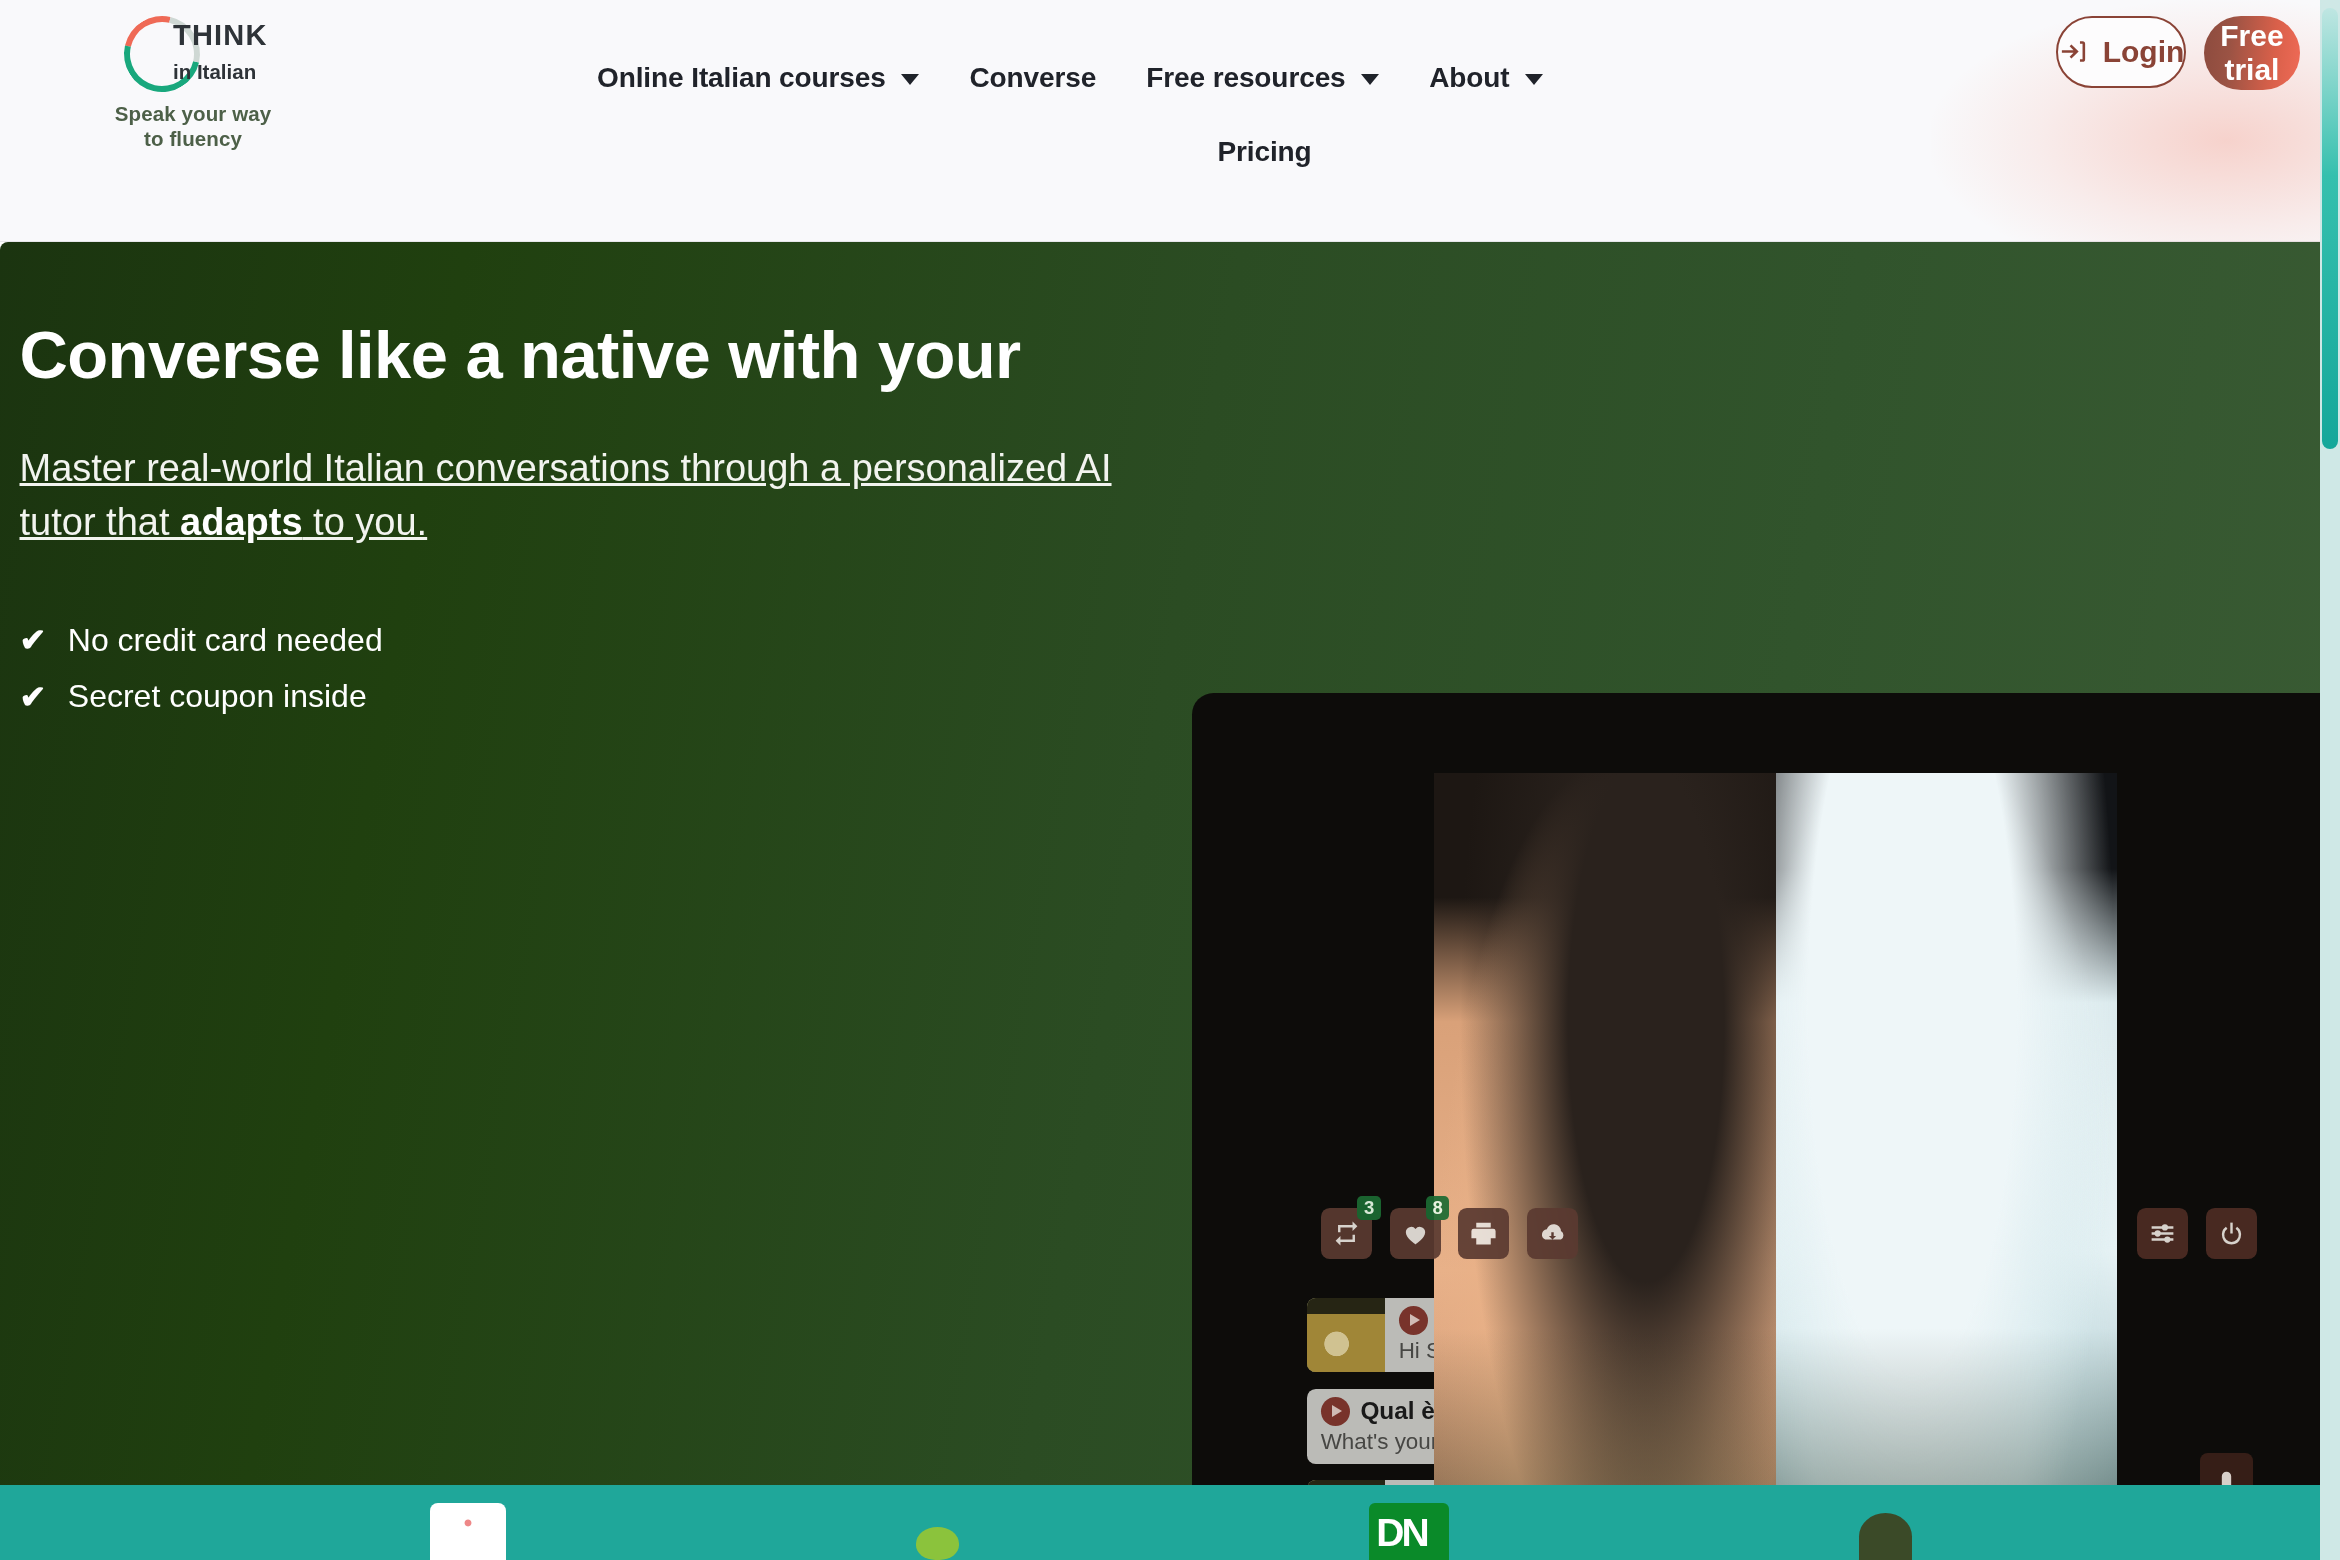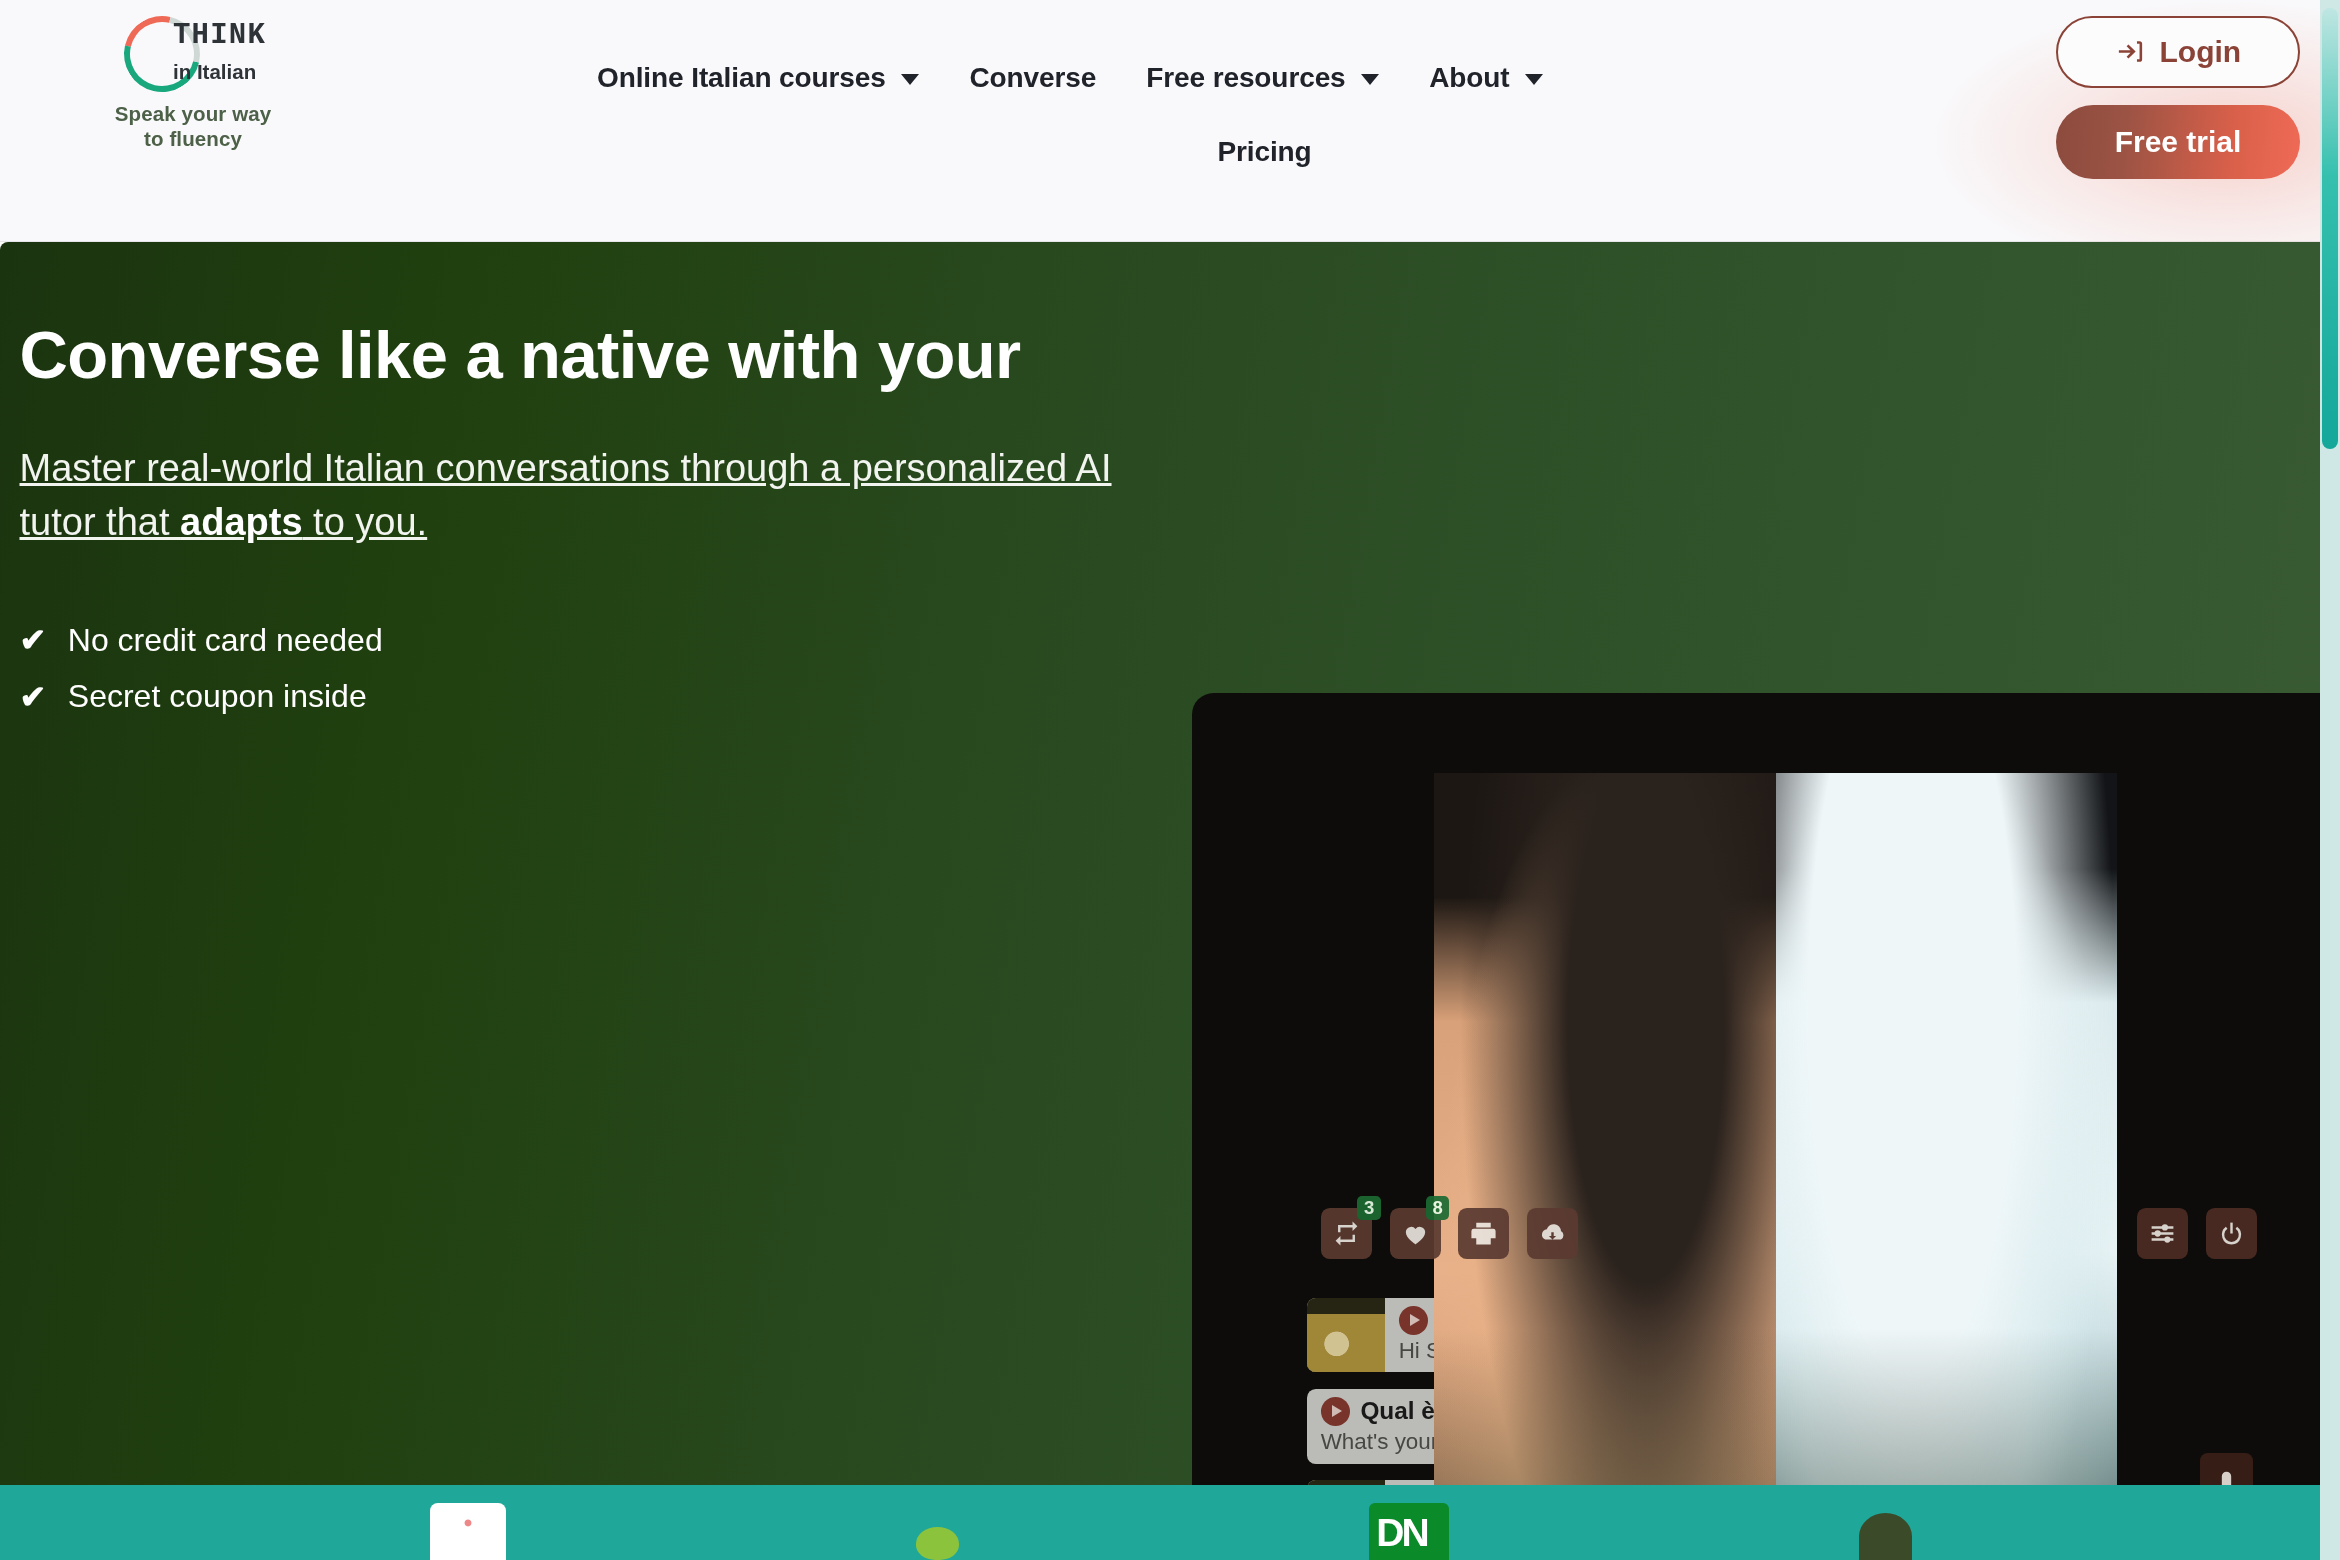--- a/index.html
+++ b/index.html
@@ -37,21 +37,21 @@
     border-bottom-color:#19a87d;
     border-left-color:#19a87d;
     transform:rotate(-32deg);
   }
   .logo-word{
     position:absolute; left:51px; top:3.9px; width:94px;
     text-align:left;
   }
   .logo-think{
     font-size:29px; font-weight:700; letter-spacing:1.2px; color:#2e3338; line-height:1;
-    font-family:Liberation Mono, monospace;
+    font-family:Liberation Sans, sans-serif;
   }
   .logo-in-italian{
     font-size:20.5px; font-weight:700; color:#2e3338; line-height:1.15; margin-top:10px;
   }
   .logo-tagline{
     margin-top:9.8px; text-align:center; font-size:20.5px; font-weight:600;
     color:#4d6048; line-height:1.22; letter-spacing:0.1px;
   }
 
   .nav{
@@ -68,21 +68,21 @@
     padding:7.8px 25px; cursor:pointer; white-space:nowrap;
     letter-spacing:-0.1px;
   }
   .caret{
     width:0;height:0;border-left:9.8px solid transparent;border-right:9.8px solid transparent;
     border-top:11.7px solid #20232a; display:inline-block; margin-top:3.9px;
   }
 
   .header-actions{
     position:absolute; right:41px; top:15.6px; width:244px;
-    display:flex; flex-direction:column; align-items:stretch; gap:17.6px;
+    display:flex; flex-direction:row; align-items:stretch; gap:17.6px;
   }
   .btn-login{
     height:72px; border:2.9px solid #8a4336; border-radius:974px;
     background:#fdfcfd; color:#8a4336; font-size:30px; font-weight:700;
     display:flex; align-items:center; justify-content:center; gap:13.7px; cursor:pointer;
   }
   .btn-login svg{ width:31px; height:31px; }
   .btn-trial{
     height:74px; border:0; border-radius:974px; cursor:pointer;
     background:linear-gradient(95deg,#8c4b3e 0%, #9b5344 28%, #d9604a 72%, #ef6a56 100%);

